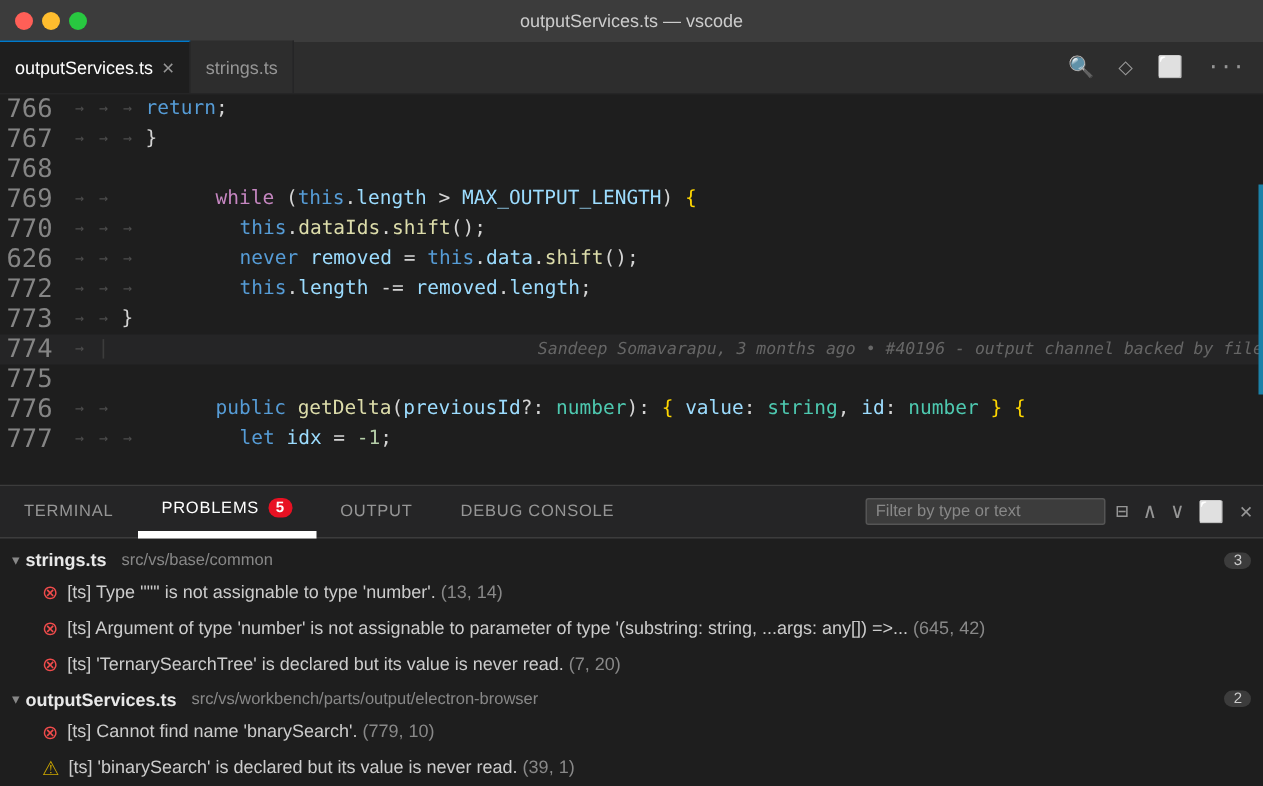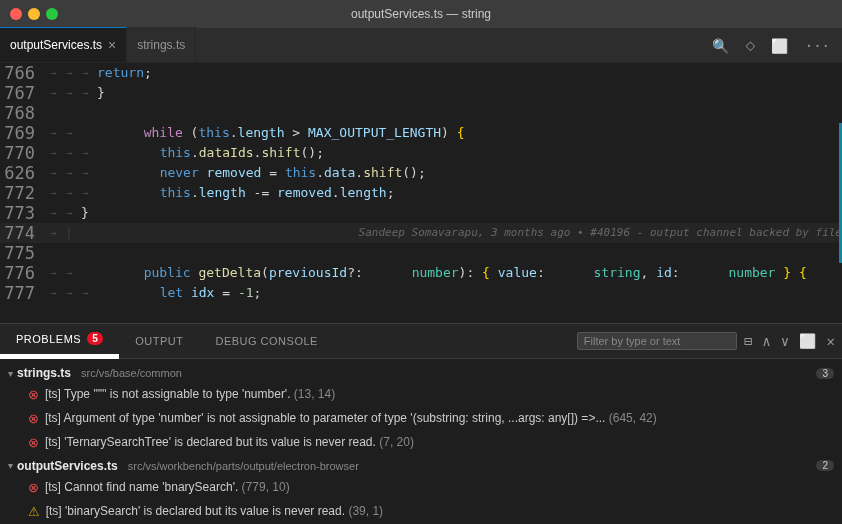--- a/index.html
+++ b/index.html
@@ -132,21 +132,21 @@
       padding-left: 4px;
       white-space: pre;
       font-size: 13px;
     }
 
     
     .kw { color: #569cd6; }
     .kw2 { color: #c586c0; }
     .fn { color: #dcdcaa; }
     .num { color: #b5cea8; }
-    .type { color: #4ec9b0; margin-left: 41px; }
+    .type { color: #4ec9b0; }
     .var { color: #9cdcfe; }
     .param { color: #9cdcfe; }
     .bracket { color: #ffd700; }
     .this-kw { color: #569cd6; }
     .prop { color: #9cdcfe; }
     .const-kw { color: #569cd6; }
     .pub { color: #569cd6; }
     .blame-line {
       color: #666;
       font-style: italic;
@@ -272,21 +272,21 @@
   </style>
 </head>
 <body>
 
 <div class="title-bar">
   <div class="traffic-lights">
     <div class="traffic-light tl-red"></div>
     <div class="traffic-light tl-yellow"></div>
     <div class="traffic-light tl-green"></div>
   </div>
-  <span class="title-bar-title">outputServices.ts — string</span>
+  <span class="title-bar-title">outputServices.ts — vscode</span>
 </div>
 
 <div class="tab-bar">
   <div class="tab active">
     <span>outputServices.ts</span>
     <span class="tab-close">×</span>
   </div>
   <div class="tab">
     <span>strings.ts</span>
   </div>
@@ -401,20 +401,23 @@
   </div>
 
   <div style="position:absolute;right:0;top:0;width:3px;height:100%;background:transparent;">
     <div style="position:absolute;top:60px;width:3px;height:140px;background:#1b81a8;"></div>
   </div>
 </div>
 
 <div class="bottom-panel">
 
   <div class="panel-tabs">
+    <div class="panel-tab">
+      <span>TERMINAL</span>
+    </div>
     <div class="panel-tab active">
       <span>PROBLEMS</span>
       <span class="badge badge-err">5</span>
     </div>
     <div class="panel-tab">
       <span>OUTPUT</span>
     </div>
     <div class="panel-tab">
       <span>DEBUG CONSOLE</span>
     </div>

